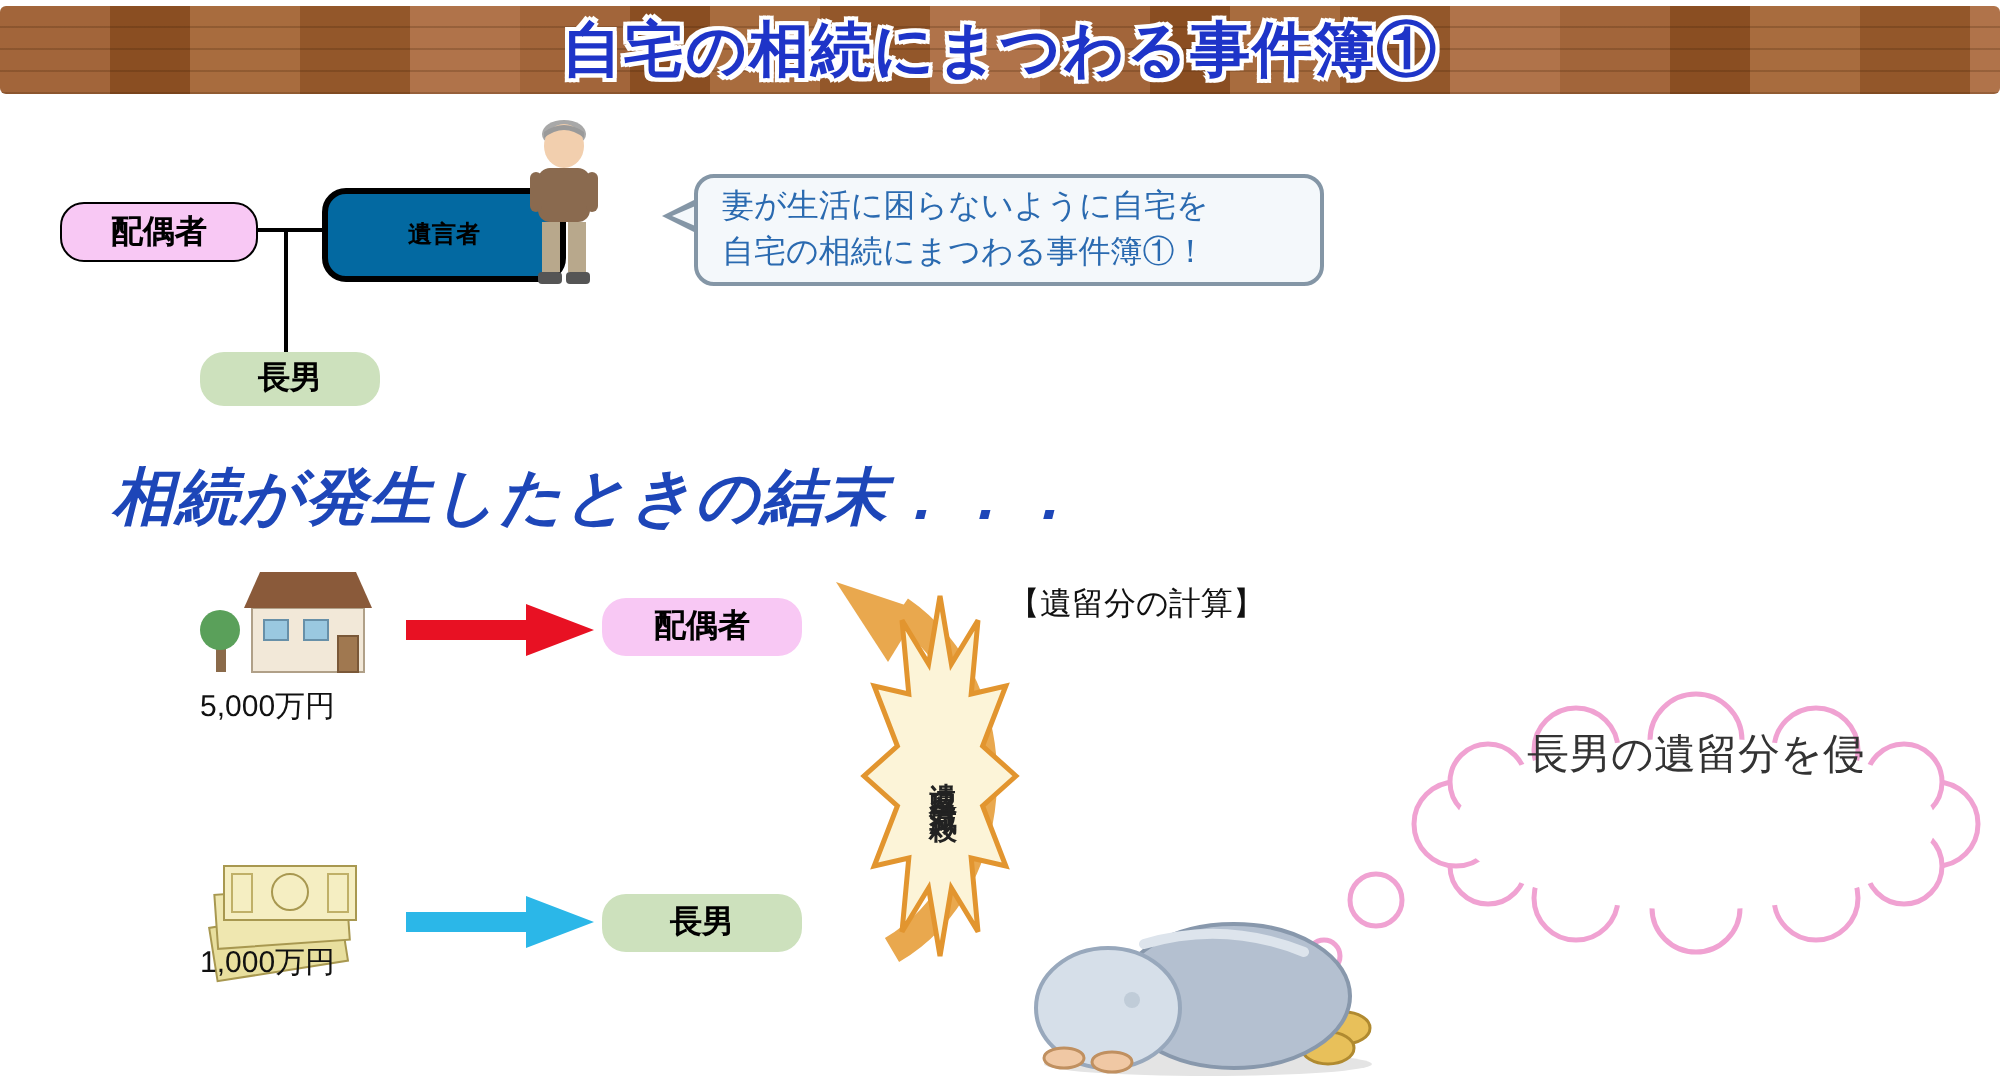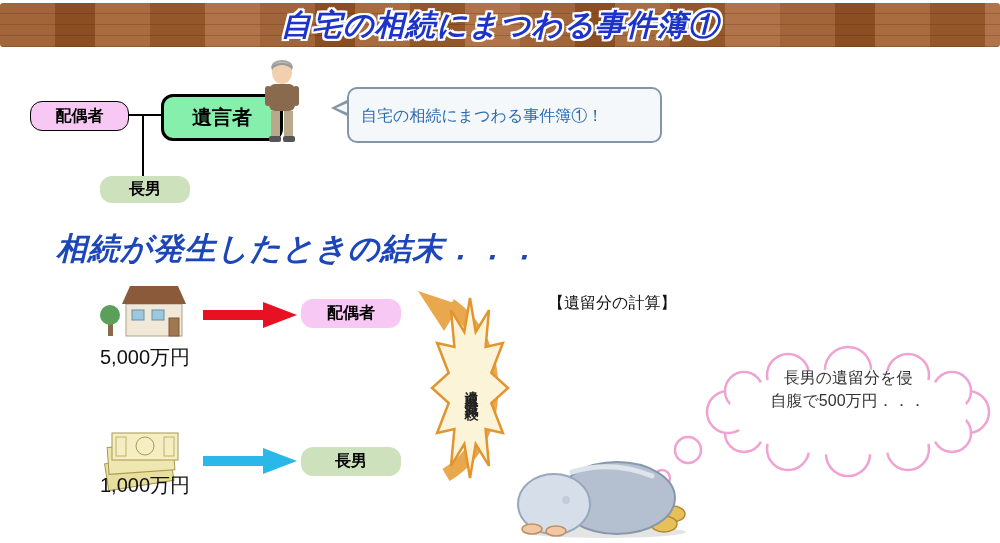--- a/index.html
+++ b/index.html
@@ -9,32 +9,32 @@
   }
   .abs{position:absolute;}
 
   
   .header{
     left:0;top:3px;width:1000px;height:44px;border-radius:3px;
     background-color:#9a5b2a;
     background-image:
       repeating-linear-gradient(0deg, rgba(60,30,5,.22) 0 1px, rgba(0,0,0,0) 1px 11px),
       repeating-linear-gradient(90deg, #a2653a 0 55px, #8a4e22 55px 95px, #a86c3e 95px 150px, #93572a 150px 205px, #b0734a 205px 260px);
-    display:flex;align-items:center;justify-content:center;font-style:italic;
+    display:flex;align-items:center;justify-content:center;
   }
   .header-title{
     font-size:30px;font-weight:bold;color:#1e34c8;letter-spacing:1px;
     text-shadow:-2px -2px 0 #fff,2px -2px 0 #fff,-2px 2px 0 #fff,2px 2px 0 #fff,
                 0 -2px 0 #fff,0 2px 0 #fff,-2px 0 0 #fff,2px 0 0 #fff;
   }
 
   
   .label-box{display:flex;align-items:center;justify-content:center;font-weight:bold;color:#000;border-radius:12px;}
   .spouse-box-top{left:30px;top:101px;width:97px;height:28px;background:#f8c8f4;border:1px solid #000;font-size:16px;}
-  .testator-box{left:161px;top:94px;width:116px;height:41px;background:#86efac;border:3px solid #000;font-size:20px;}
+  .testator-box{left:161px;top:94px;width:116px;height:41px;background:#0369a1;border:3px solid #000;font-size:12px;}
   .son-box-top{left:100px;top:176px;width:90px;height:27px;background:#cde1bd;font-size:16px;}
   .hline{left:128px;top:114px;width:33px;height:2px;background:#000;}
   .vline{left:142px;top:116px;width:2px;height:60px;background:#000;}
 
   .old-man{left:258px;top:58px;width:48px;height:86px;}
 
   .speech{
     left:347px;top:87px;width:315px;height:56px;background:#f4f8fb;
     border:2px solid #8496a6;border-radius:10px;box-sizing:border-box;
     display:flex;flex-direction:column;justify-content:center;padding:4px 12px;
@@ -47,43 +47,43 @@
 
   
   .section-title{
     left:56px;top:228px;font-size:31px;font-weight:bold;font-style:italic;
     color:#1d46b8;font-family:"DejaVu Serif",serif;letter-spacing:1px;
   }
 
   
   .house-icon{left:96px;top:280px;}
   .money-icon{left:98px;top:426px;}
-  .value-text{font-size:20px;color:#111;}
+  .value-text{font-size:15px;color:#111;}
   .value-house{left:100px;top:344px;}
   .value-money{left:100px;top:472px;}
   .red-arrow{left:203px;top:300px;}
   .cyan-arrow{left:203px;top:446px;}
   .spouse-box-row{left:301px;top:299px;width:100px;height:29px;background:#f8c8f4;font-size:16px;}
   .son-box-row{left:301px;top:447px;width:100px;height:29px;background:#cde1bd;font-size:16px;}
 
   
   .curved-arrow{left:404px;top:283px;}
   .starburst{left:415px;top:293px;}
   .burst-text{
     left:461px;top:338px;width:20px;height:104px;
     writing-mode:vertical-rl;text-orientation:upright;
     font-size:14px;font-weight:bold;color:#222;letter-spacing:4px;text-align:center;
   }
 
   
-  .calc{left:548px;top:290px;font-size:16px;color:#111;line-height:26px;}
+  .calc{left:504px;top:290px;font-size:16px;color:#111;line-height:26px;}
 
   
   .cloud{left:700px;top:350px;overflow:visible;}
-  .thought-text{left:722px;top:366px;width:252px;text-align:center;font-size:16px;line-height:23px;color:#333;}
+  .thought-text{left:722px;top:366px;width:252px;text-align:center;font-size:21px;line-height:23px;color:#333;}
   .bubble-trail{left:648px;top:436px;overflow:visible;}
 
   
   .person{left:512px;top:424px;}
 </style>
 </head>
 <body>
 
 <div class="abs header">
   <div class="header-title">自宅の相続にまつわる事件簿①</div>
@@ -110,20 +110,21 @@
   <rect x="35" y="28" width="6" height="20" rx="3" fill="#8a6a4f"></rect>
   <rect x="13" y="53" width="9" height="25" fill="#b8a88c"></rect>
   <rect x="26" y="53" width="9" height="25" fill="#b8a88c"></rect>
   <rect x="11" y="78" width="12" height="6" rx="2" fill="#555"></rect>
   <rect x="25" y="78" width="12" height="6" rx="2" fill="#555"></rect>
 </svg>
 
 <div class="abs speech-tail-border"></div>
 <div class="abs speech-tail-fill"></div>
 <div class="abs speech">
+  <div class="line">妻が生活に困らないように自宅を</div>
   <div class="line">自宅の相続にまつわる事件簿①！</div>
 </div>
 
 <div class="abs section-title">相続が発生したときの結末．．．</div>
 
 <svg class="abs house-icon" width="95" height="62" viewBox="0 0 95 62">
   <rect x="12" y="42" width="5" height="14" fill="#8a6a4a"></rect>
   <circle cx="14" cy="35" r="10" fill="#5aa05a"></circle>
   <rect x="30" y="24" width="56" height="32" fill="#f2e8d8" stroke="#b0a088"></rect>
   <polygon points="26,24 90,24 82,6 34,6" fill="#8a5a3a"></polygon>
@@ -184,21 +185,20 @@
       <circle cx="44" cy="41" r="19"></circle>
     <circle cx="88" cy="25" r="21"></circle>
       <circle cx="148" cy="20" r="23"></circle>
     <circle cx="208" cy="25" r="21"></circle>
       <circle cx="252" cy="41" r="19"></circle>
   </g>
   <ellipse cx="148" cy="62" rx="120" ry="43" fill="#ffffff"></ellipse>
 </svg>
 <div class="abs thought-text">
   <div>長男の遺留分を侵</div>
-  <div>自腹で500万円．．．</div>
 </div>
 <svg class="abs bubble-trail" width="60" height="58" viewBox="0 0 60 58">
   <circle cx="40" cy="14" r="13" fill="#ffffff" stroke="#f0a2d2" stroke-width="2.5"></circle>
   <circle cx="14" cy="42" r="8" fill="#ffffff" stroke="#f0a2d2" stroke-width="2.5"></circle>
 </svg>
 
 <svg class="abs person" width="175" height="118" viewBox="0 0 175 118">
   <ellipse cx="92" cy="108" rx="82" ry="6" fill="#e4e4e4"></ellipse>
   <ellipse cx="160" cy="90" rx="13" ry="8" fill="#e8c05a" stroke="#b08a30" stroke-width="1.5"></ellipse>
   <ellipse cx="152" cy="100" rx="13" ry="8" fill="#e8c05a" stroke="#b08a30" stroke-width="1.5"></ellipse>

